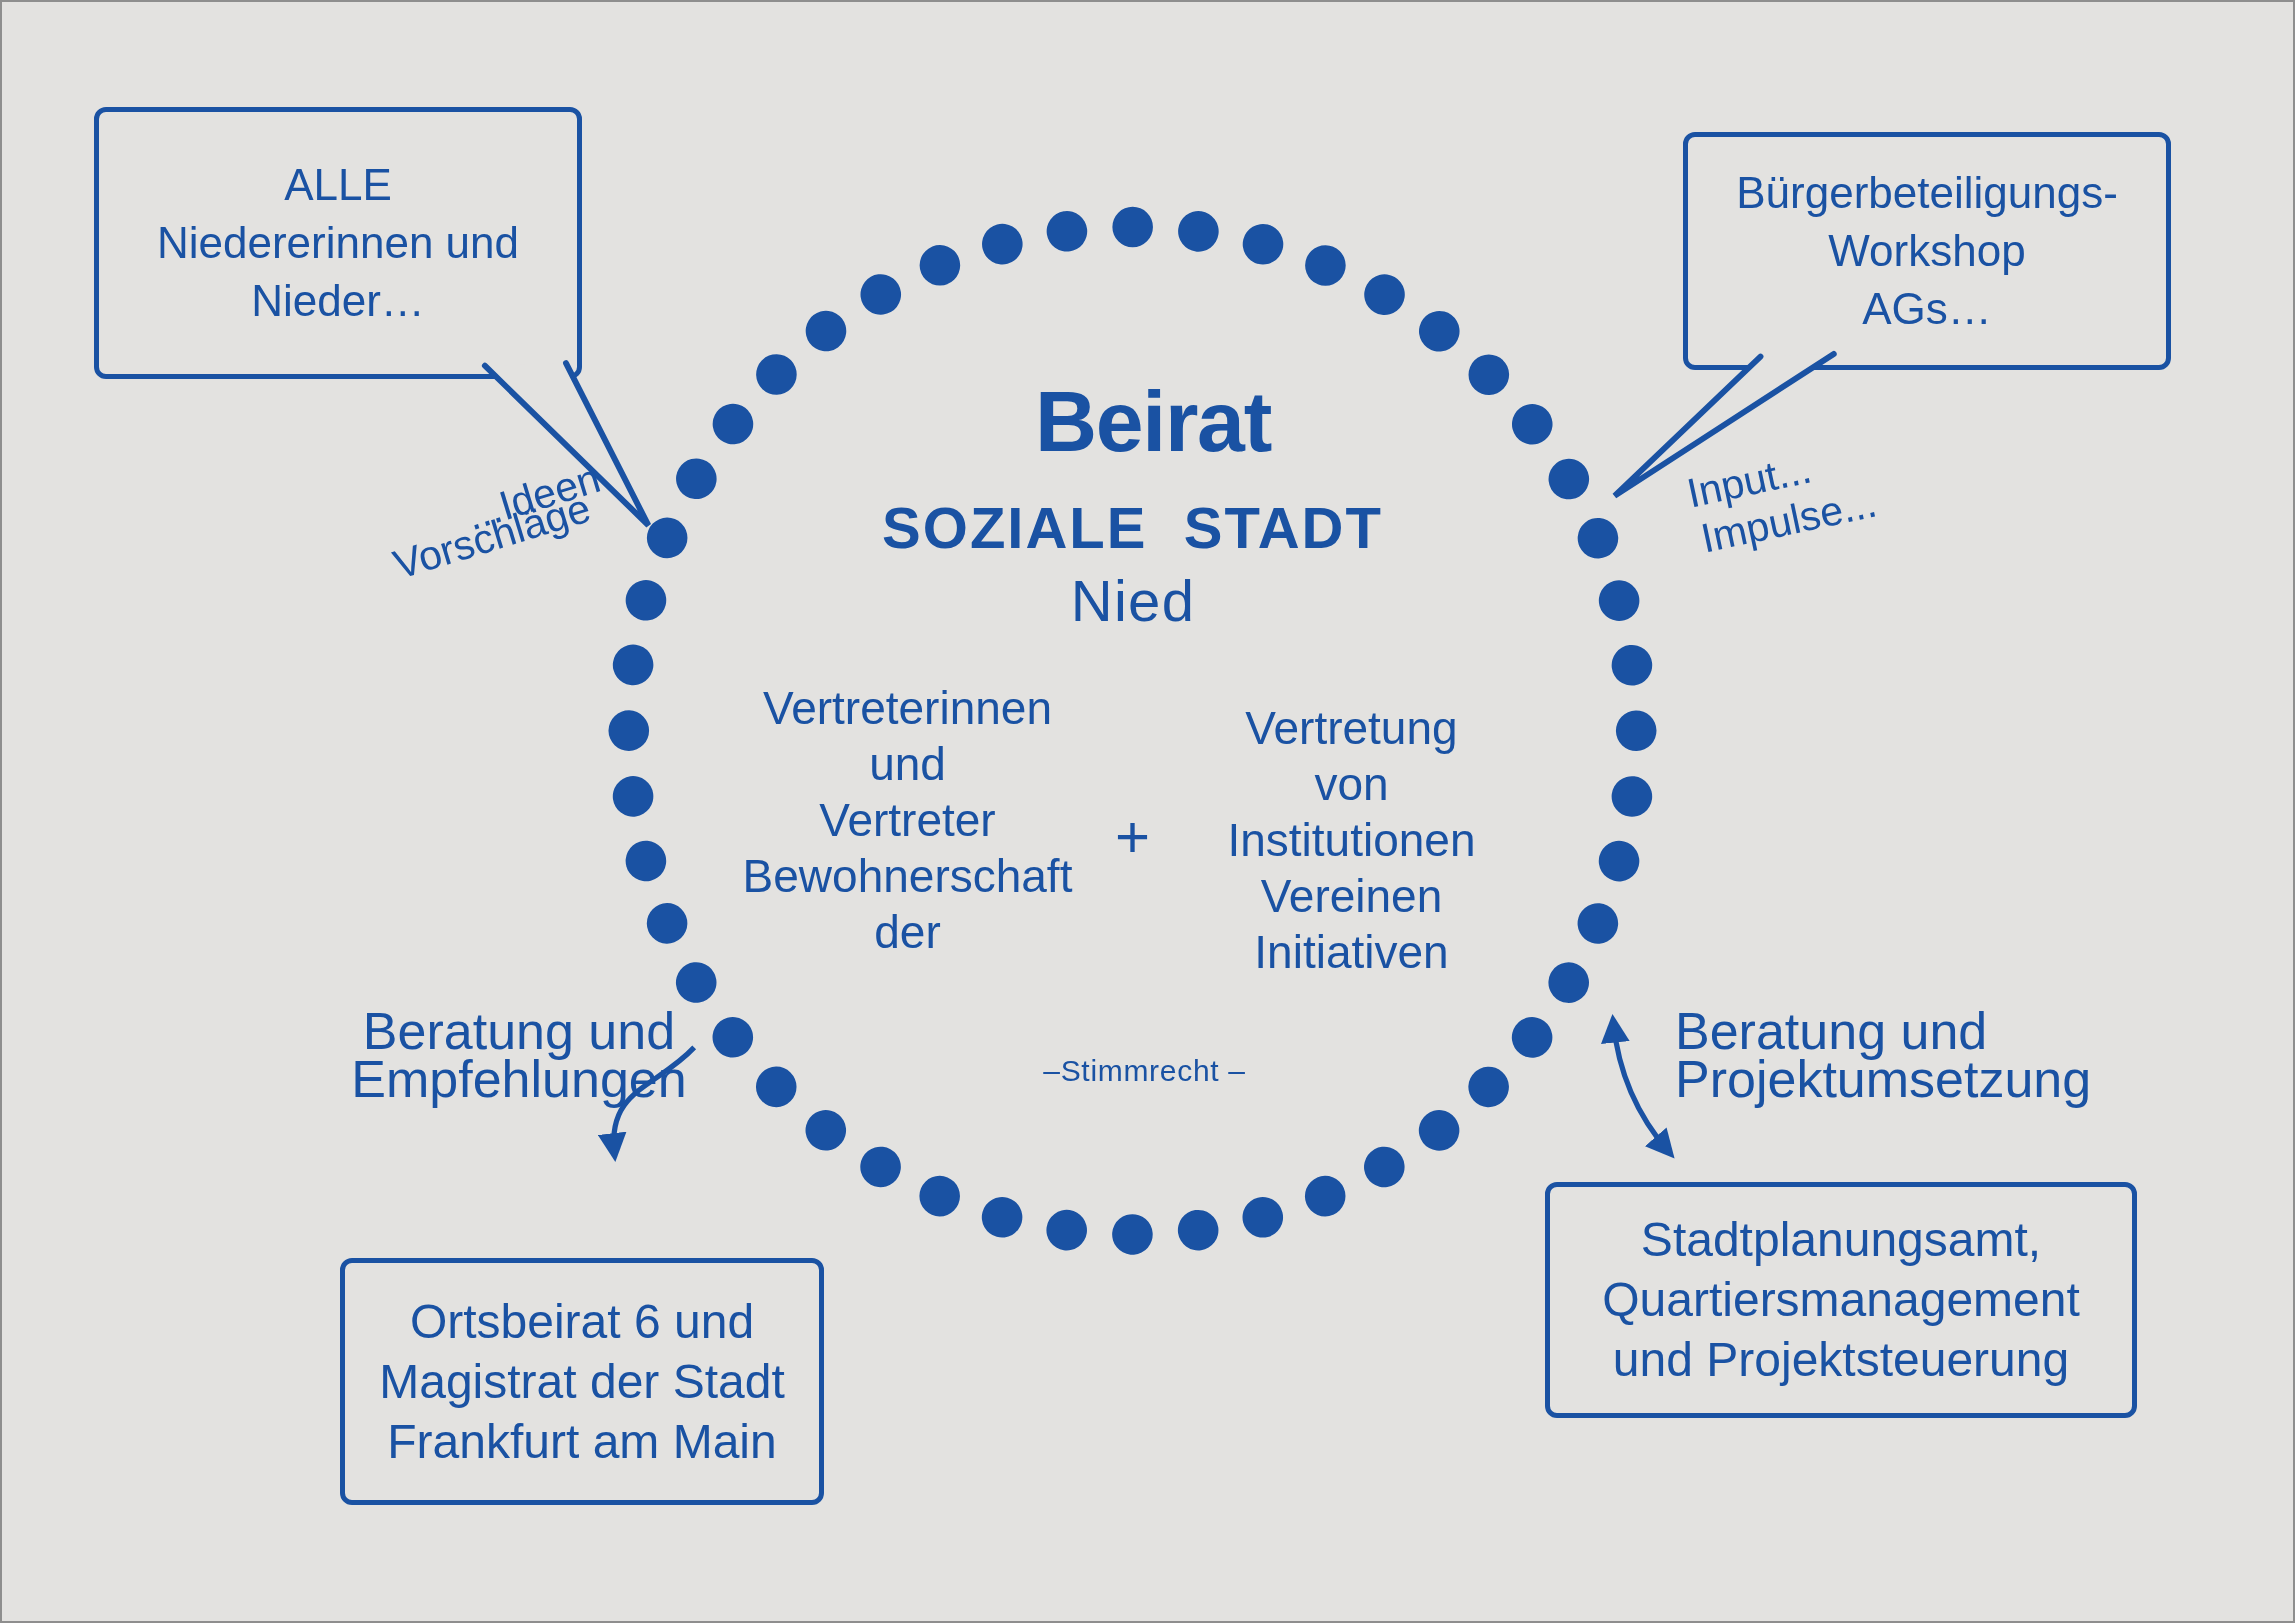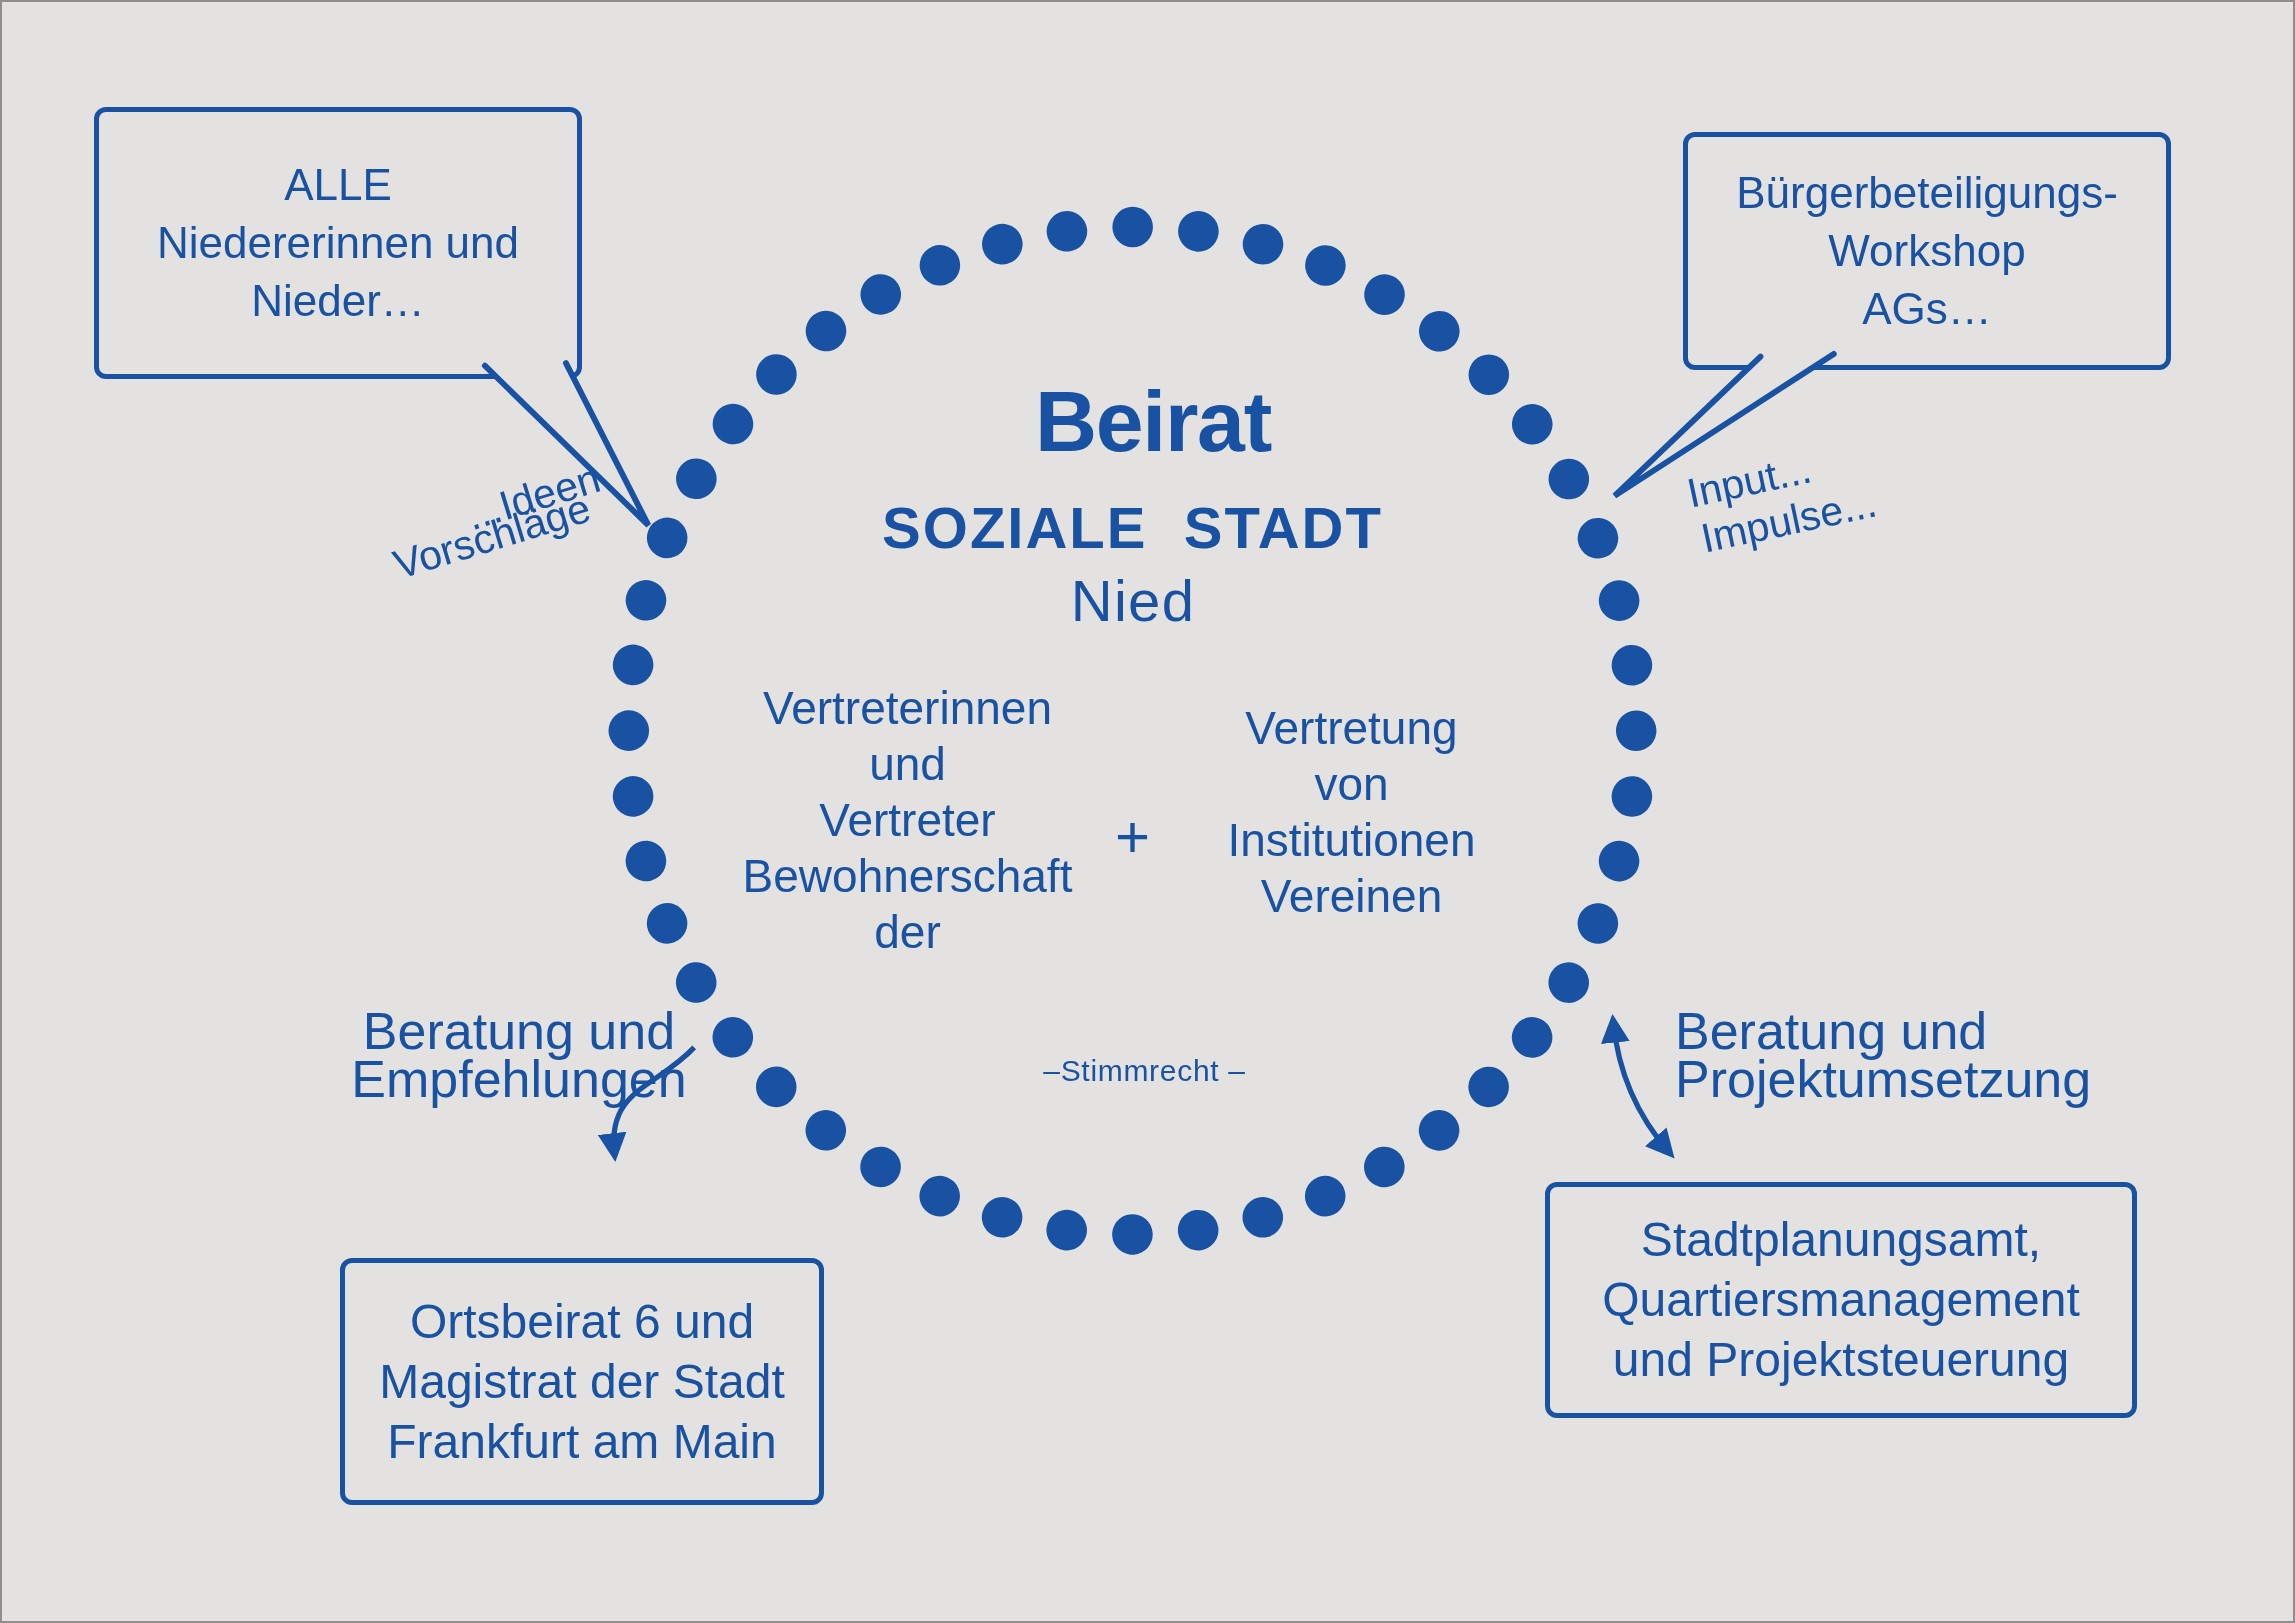--- a/index.html
+++ b/index.html
@@ -115,20 +115,21 @@
     <div>der</div>
   </div>
 
   <div class="abs plus" style="left:1091px;top:800px;width:79px;">+</div>
 
   <div class="abs col" style="left:1088px;top:678px;width:523px;margin-top:20px;">
     <div>Vertretung</div>
     <div>von</div>
     <div>Institutionen</div>
     <div>Vereinen</div>
+    <div>Initiativen</div>
   </div>
 
   <div class="abs stimm" style="left:881px;top:1052px;width:523px;">–Stimmrecht  –</div>
 
   <div class="abs note" style="left:466px;top:492px;transform:rotate(-17deg);">...Ideen</div>
   <div class="abs note" style="left:393px;top:541px;transform:rotate(-17deg);">Vorschläge</div>
 
   <div class="abs note" style="left:1686px;top:469px;transform:rotate(-12deg);">Input...</div>
   <div class="abs note" style="left:1700px;top:514px;transform:rotate(-12deg);">Impulse...</div>
 

